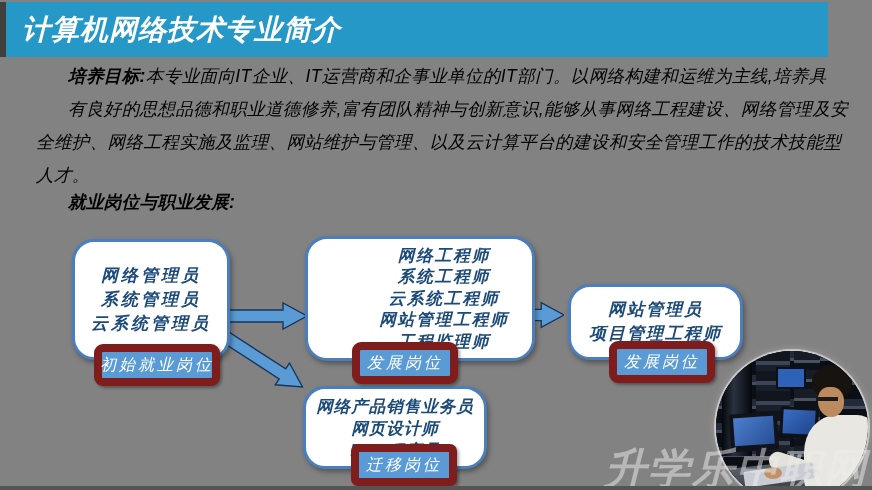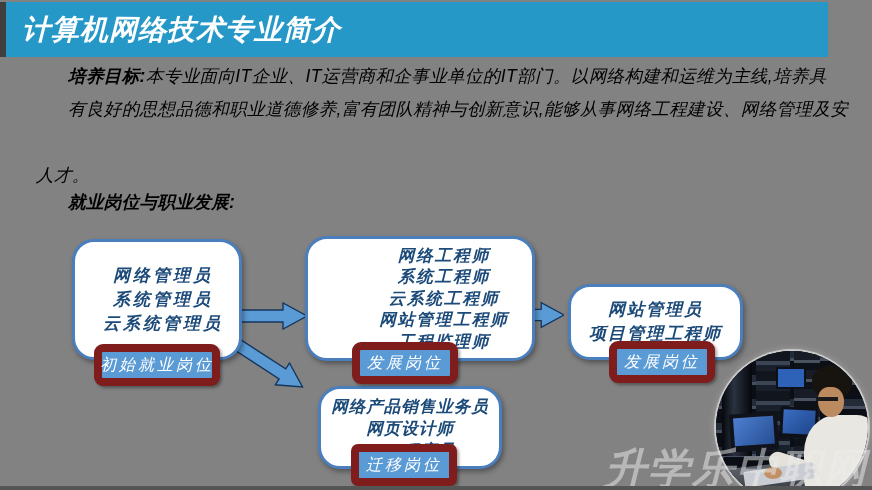--- a/index.html
+++ b/index.html
@@ -25,24 +25,24 @@
   .pheading{left:68px;top:190px;font-weight:bold;}
   .pl1 b{font-weight:bold;}
   
   .fbox{
     position:absolute;background:#ffffff;border:3px solid #4a7ebc;border-radius:22px;
     box-shadow:2px 3px 5px rgba(0,0,0,.35);
     display:flex;flex-direction:column;justify-content:center;align-items:center;
     color:#1c4a79;font-weight:bold;text-align:center;z-index:2;
   }
   .fbox span{display:block;}
-  .box1{left:72px;top:239px;width:152px;height:115px;font-size:17px;line-height:24px;letter-spacing:3px;padding-left:12px;}
+  .box1{left:72px;top:239px;width:152px;height:115px;font-size:17px;line-height:24px;letter-spacing:3px;}
   .box2{left:305px;top:236px;width:176px;height:119px;font-size:16.5px;line-height:21.5px;letter-spacing:2px;padding-left:48px;}
   .box3{left:568px;top:284px;width:169px;height:70px;font-size:17px;line-height:24px;letter-spacing:2px;}
-  .box4{left:318px;top:386px;width:178px;height:77px;font-size:16.5px;line-height:22px;letter-spacing:1px;}
+  .box4{left:303px;top:386px;width:178px;height:77px;font-size:16.5px;line-height:22px;letter-spacing:1px;}
   .ftag{
     position:absolute;background:#5b9bd5;border:8px solid #7f1d1d;border-radius:9px;
     color:#ffffff;font-size:16px;letter-spacing:3px;
     display:flex;justify-content:center;align-items:center;
     box-shadow:2px 2px 3px rgba(0,0,0,.35);z-index:3;white-space:nowrap;
   }
   .tag1{left:94px;top:344px;width:110px;height:26px;}
   .tag2{left:352px;top:342px;width:90px;height:26px;}
   .tag3{left:609px;top:341px;width:90px;height:26px;}
   .tag4{left:351px;top:444px;width:90px;height:26px;border-radius:7px;}
@@ -90,20 +90,21 @@
 
 <div class="slide">
 
   <div class="edge-strip"></div>
   <div class="header-bar">
     <span class="slide-title">计算机网络技术专业简介</span>
   </div>
 
   <div class="pline pl1"><b>培养目标:</b><span>本专业面向IT企业、IT运营商和企事业单位的IT部门。以网络构建和运维为主线,培养具</span></div>
   <div class="pline pl2">有良好的思想品德和职业道德修养,富有团队精神与创新意识,能够从事网络工程建设、网络管理及安</div>
+  <div class="pline pl3">全维护、网络工程实施及监理、网站维护与管理、以及云计算平台的建设和安全管理工作的技术技能型</div>
   <div class="pline pl4">人才。</div>
   <div class="pline pheading">就业岗位与职业发展:</div>
 
   <div class="fbox box1">
     <span>网络管理员</span>
     <span>系统管理员</span>
     <span>云系统管理员</span>
   </div>
   <div class="ftag tag1">初始就业岗位</div>
 

